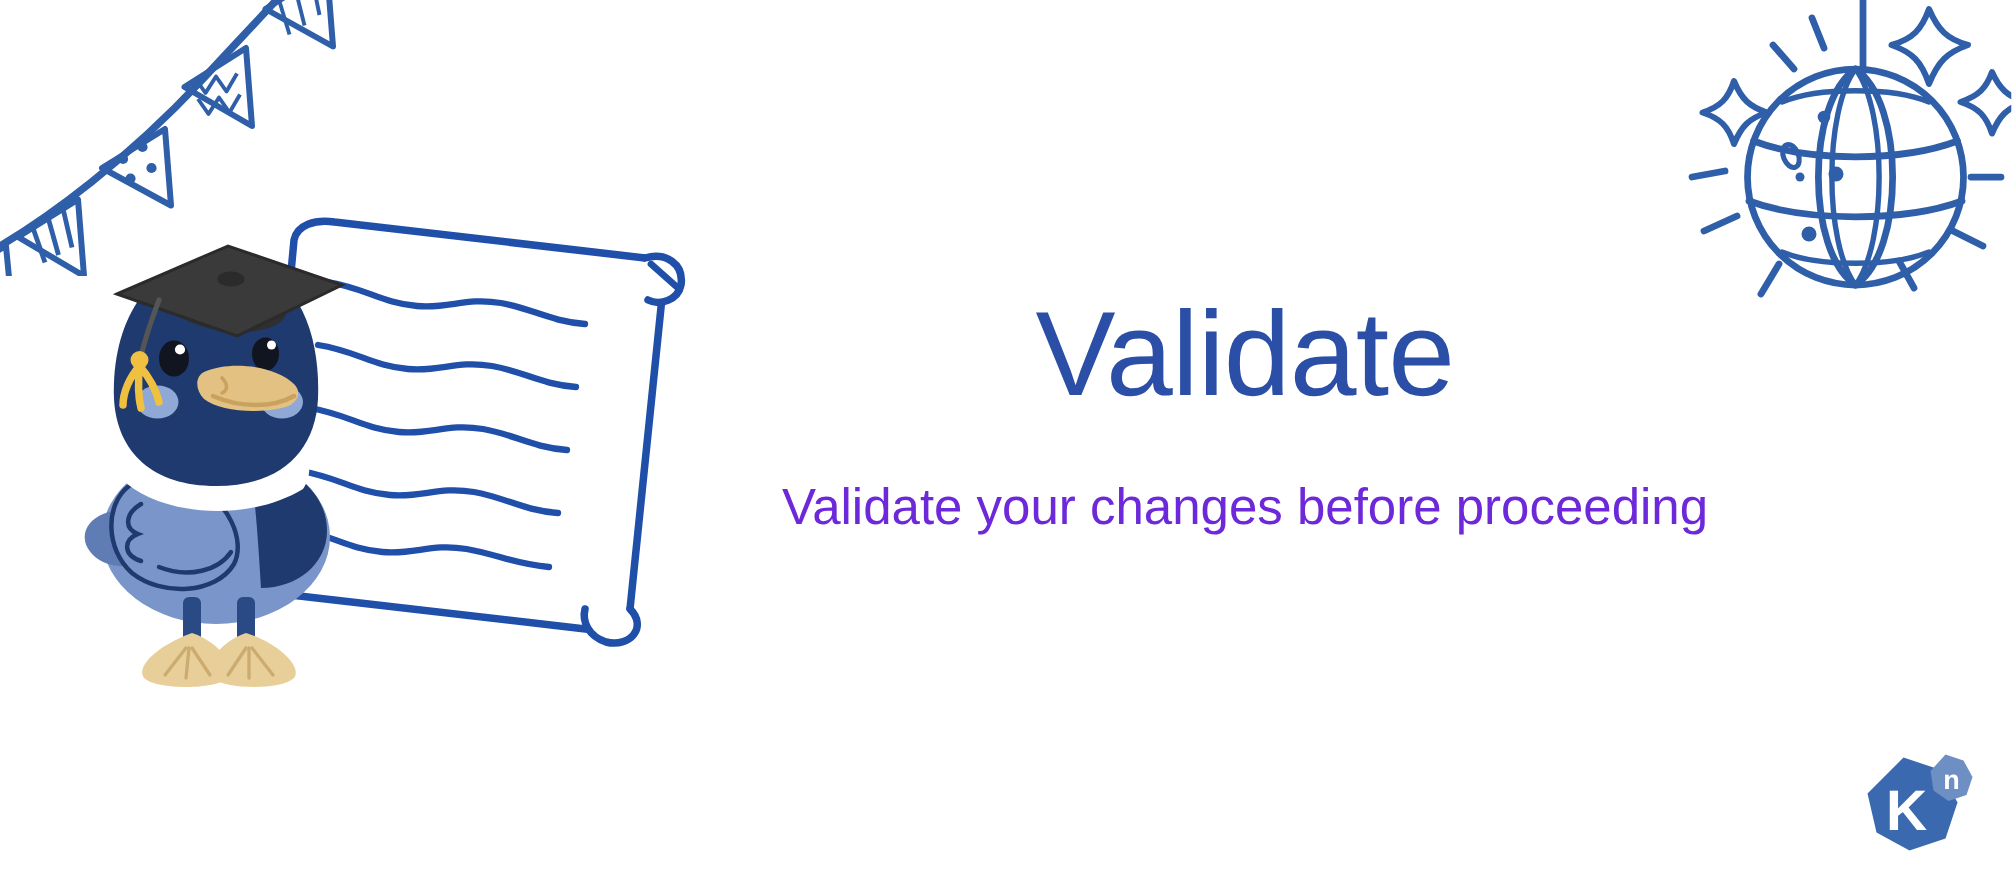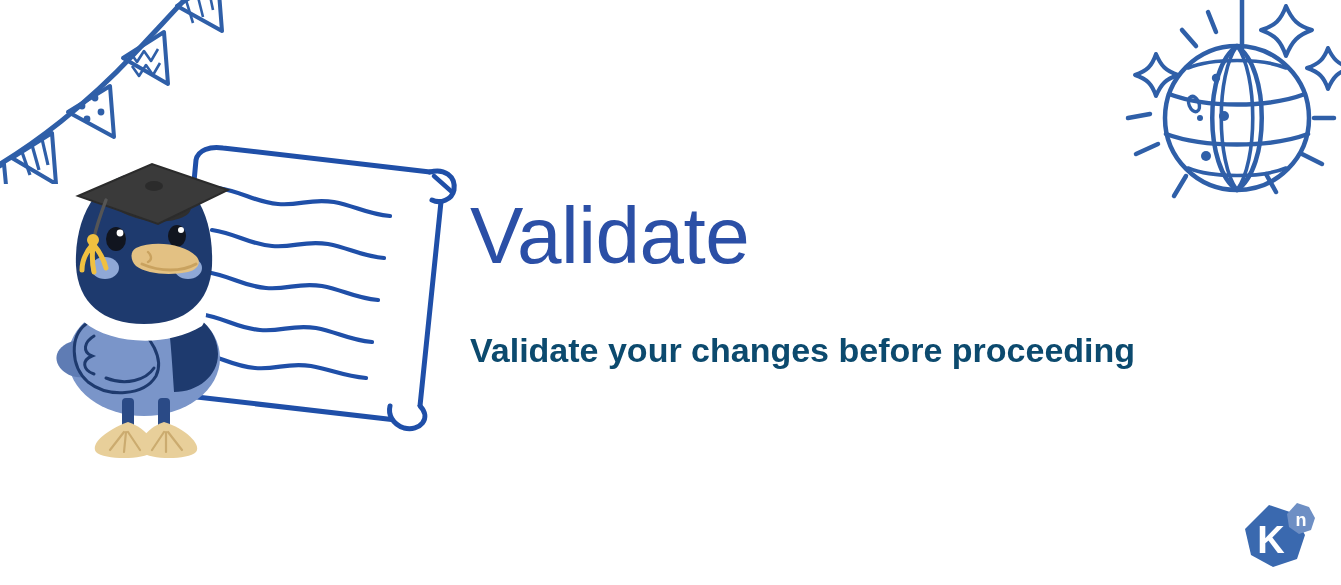--- a/index.html
+++ b/index.html
@@ -34,35 +34,36 @@
     left:48px; top:130px;
     width:420px; height:345px;
   }
   .illustration svg{ display:block; width:100%; height:100%; }
 
   
   .textblock{
     position:absolute;
     left:470px; top:196px;
     width:720px;
+    text-align:center;
   }
   .title{
     font-size:80px;
     font-weight:300;
     letter-spacing:-0.5px;
     line-height:1.0;
     color:#2b4fa6;
     white-space:nowrap;
   }
   .subtitle{
-    margin-top:56px;
+    margin-top:44px;
     font-size:34px;
-    font-weight:700;
+    font-weight:400;
     line-height:1.1;
-    color:#0c4a6e;
+    color:#6d28d9;
     white-space:nowrap;
   }
 
   
   .brand-logo{
     position:absolute;
     right:20px; bottom:10px;
     width:86px; height:76px;
   }
   .brand-logo svg{ display:block; width:100%; height:100%; }

